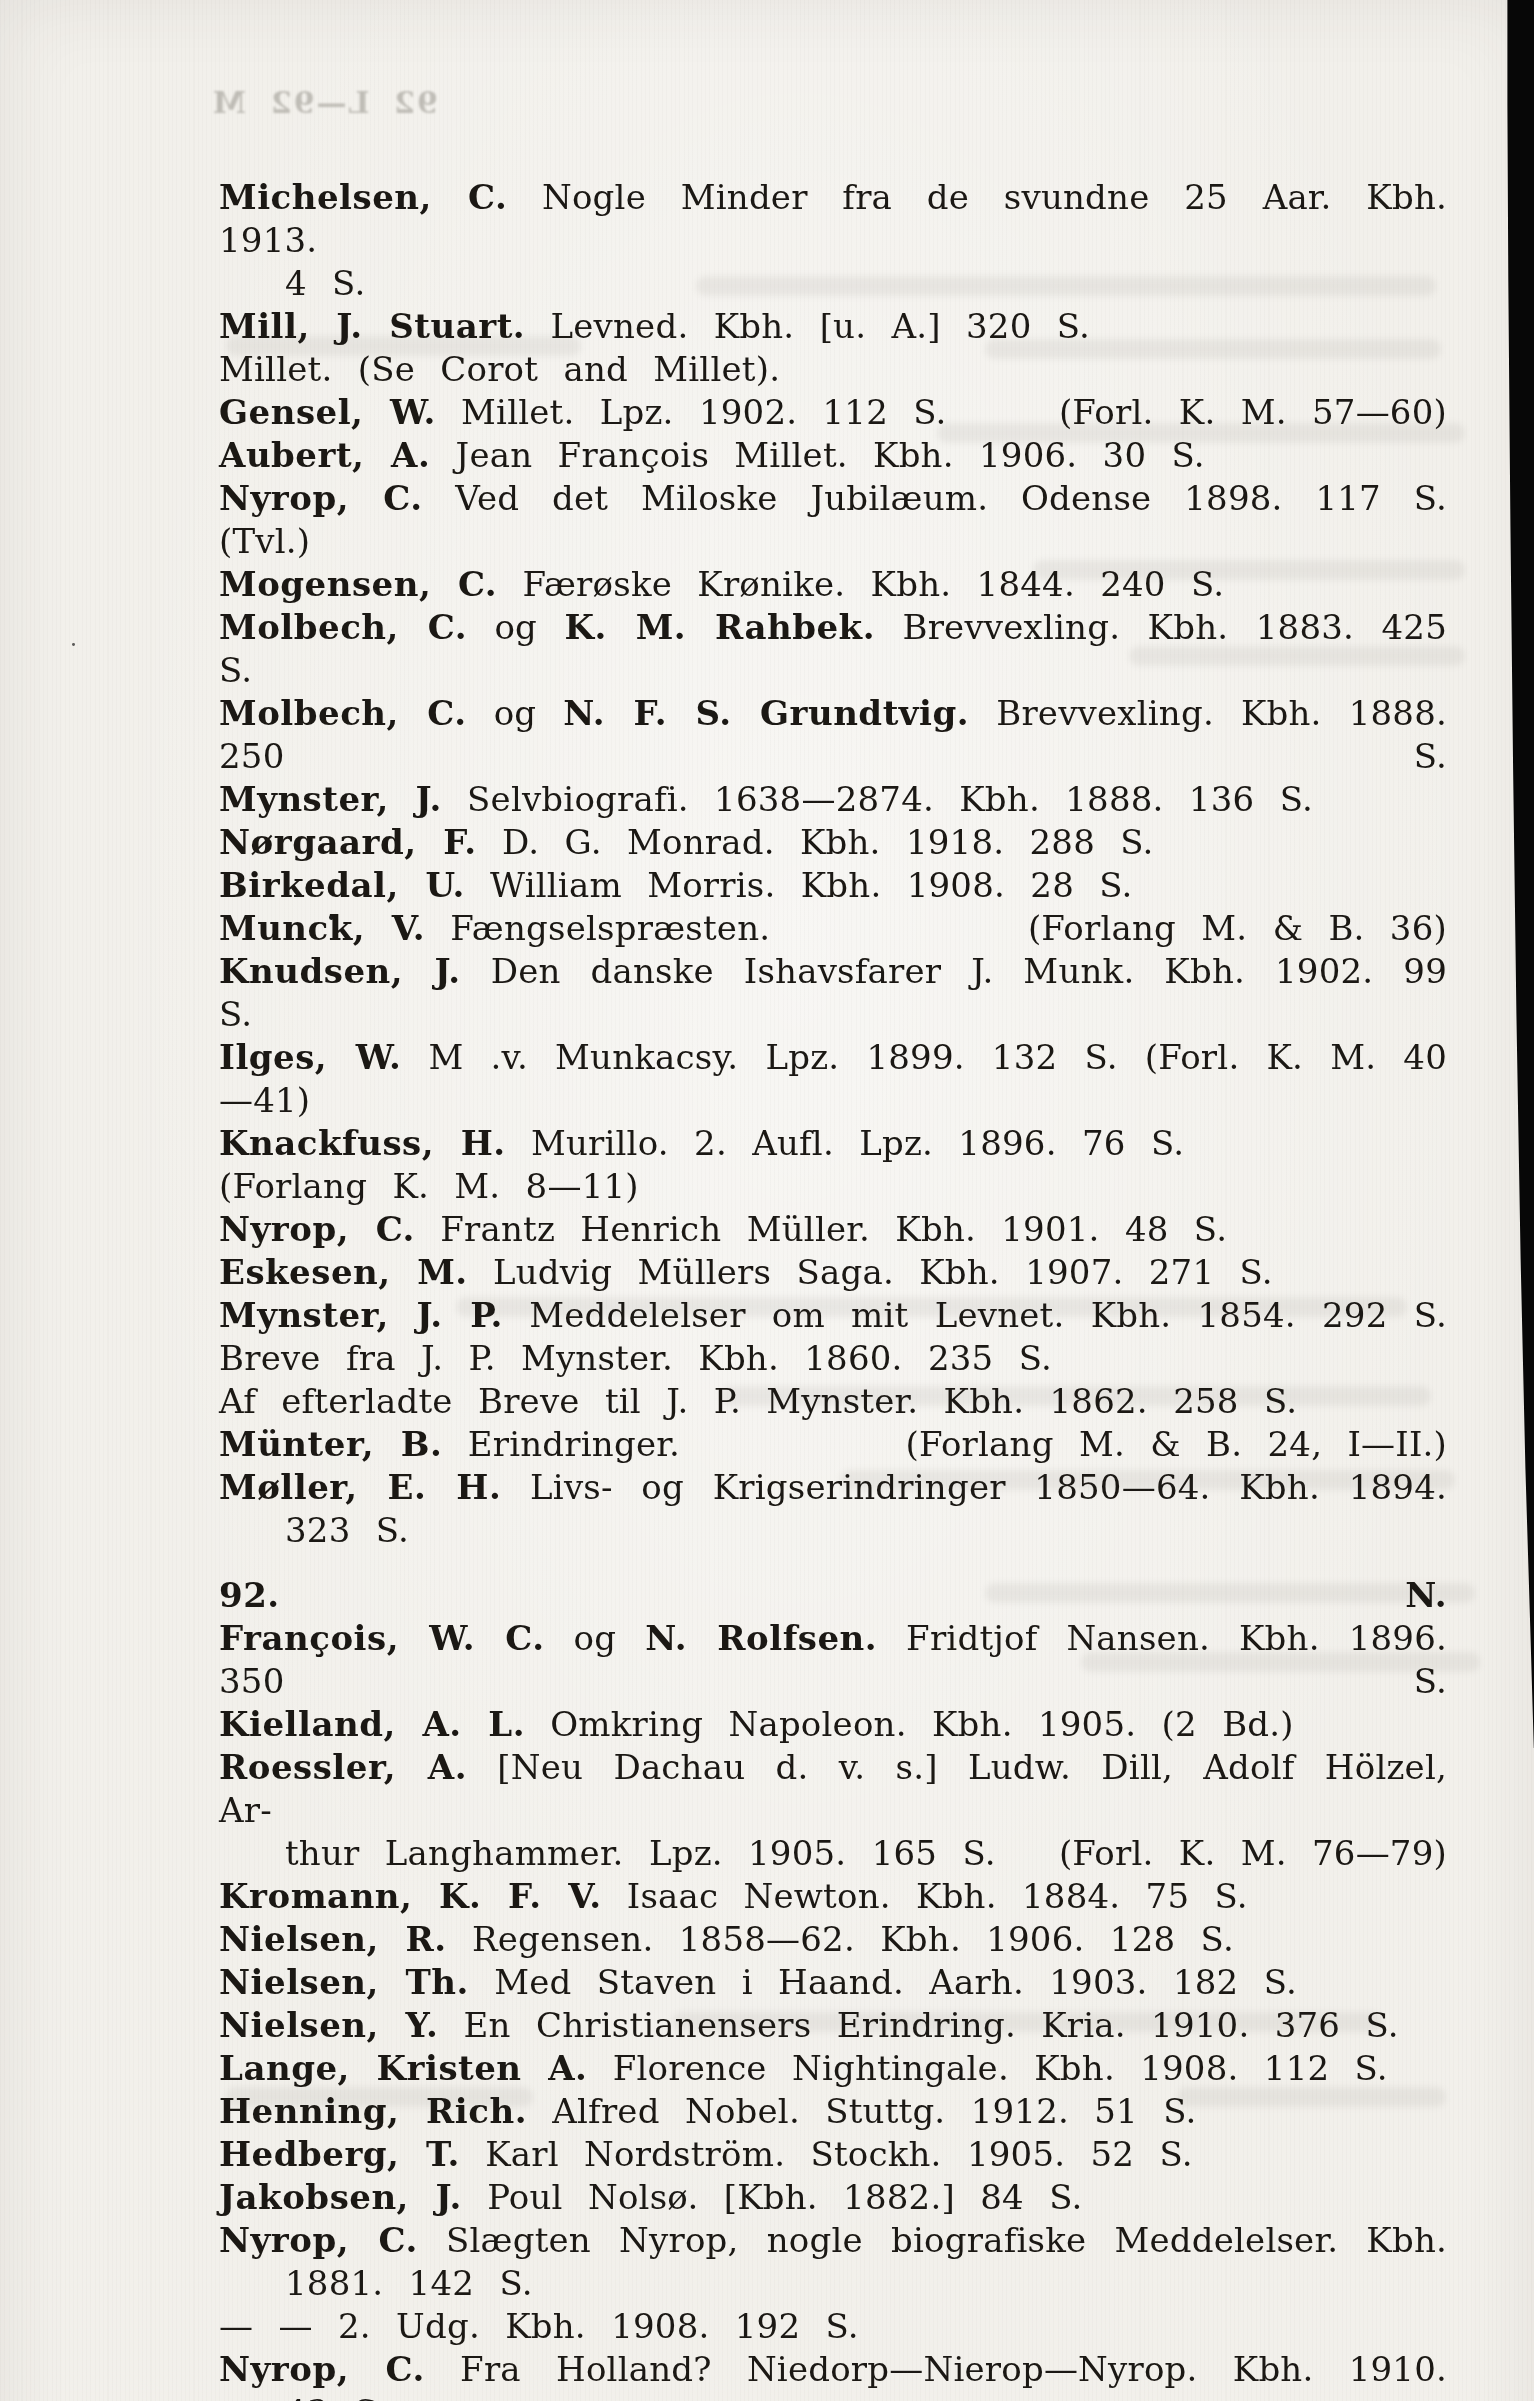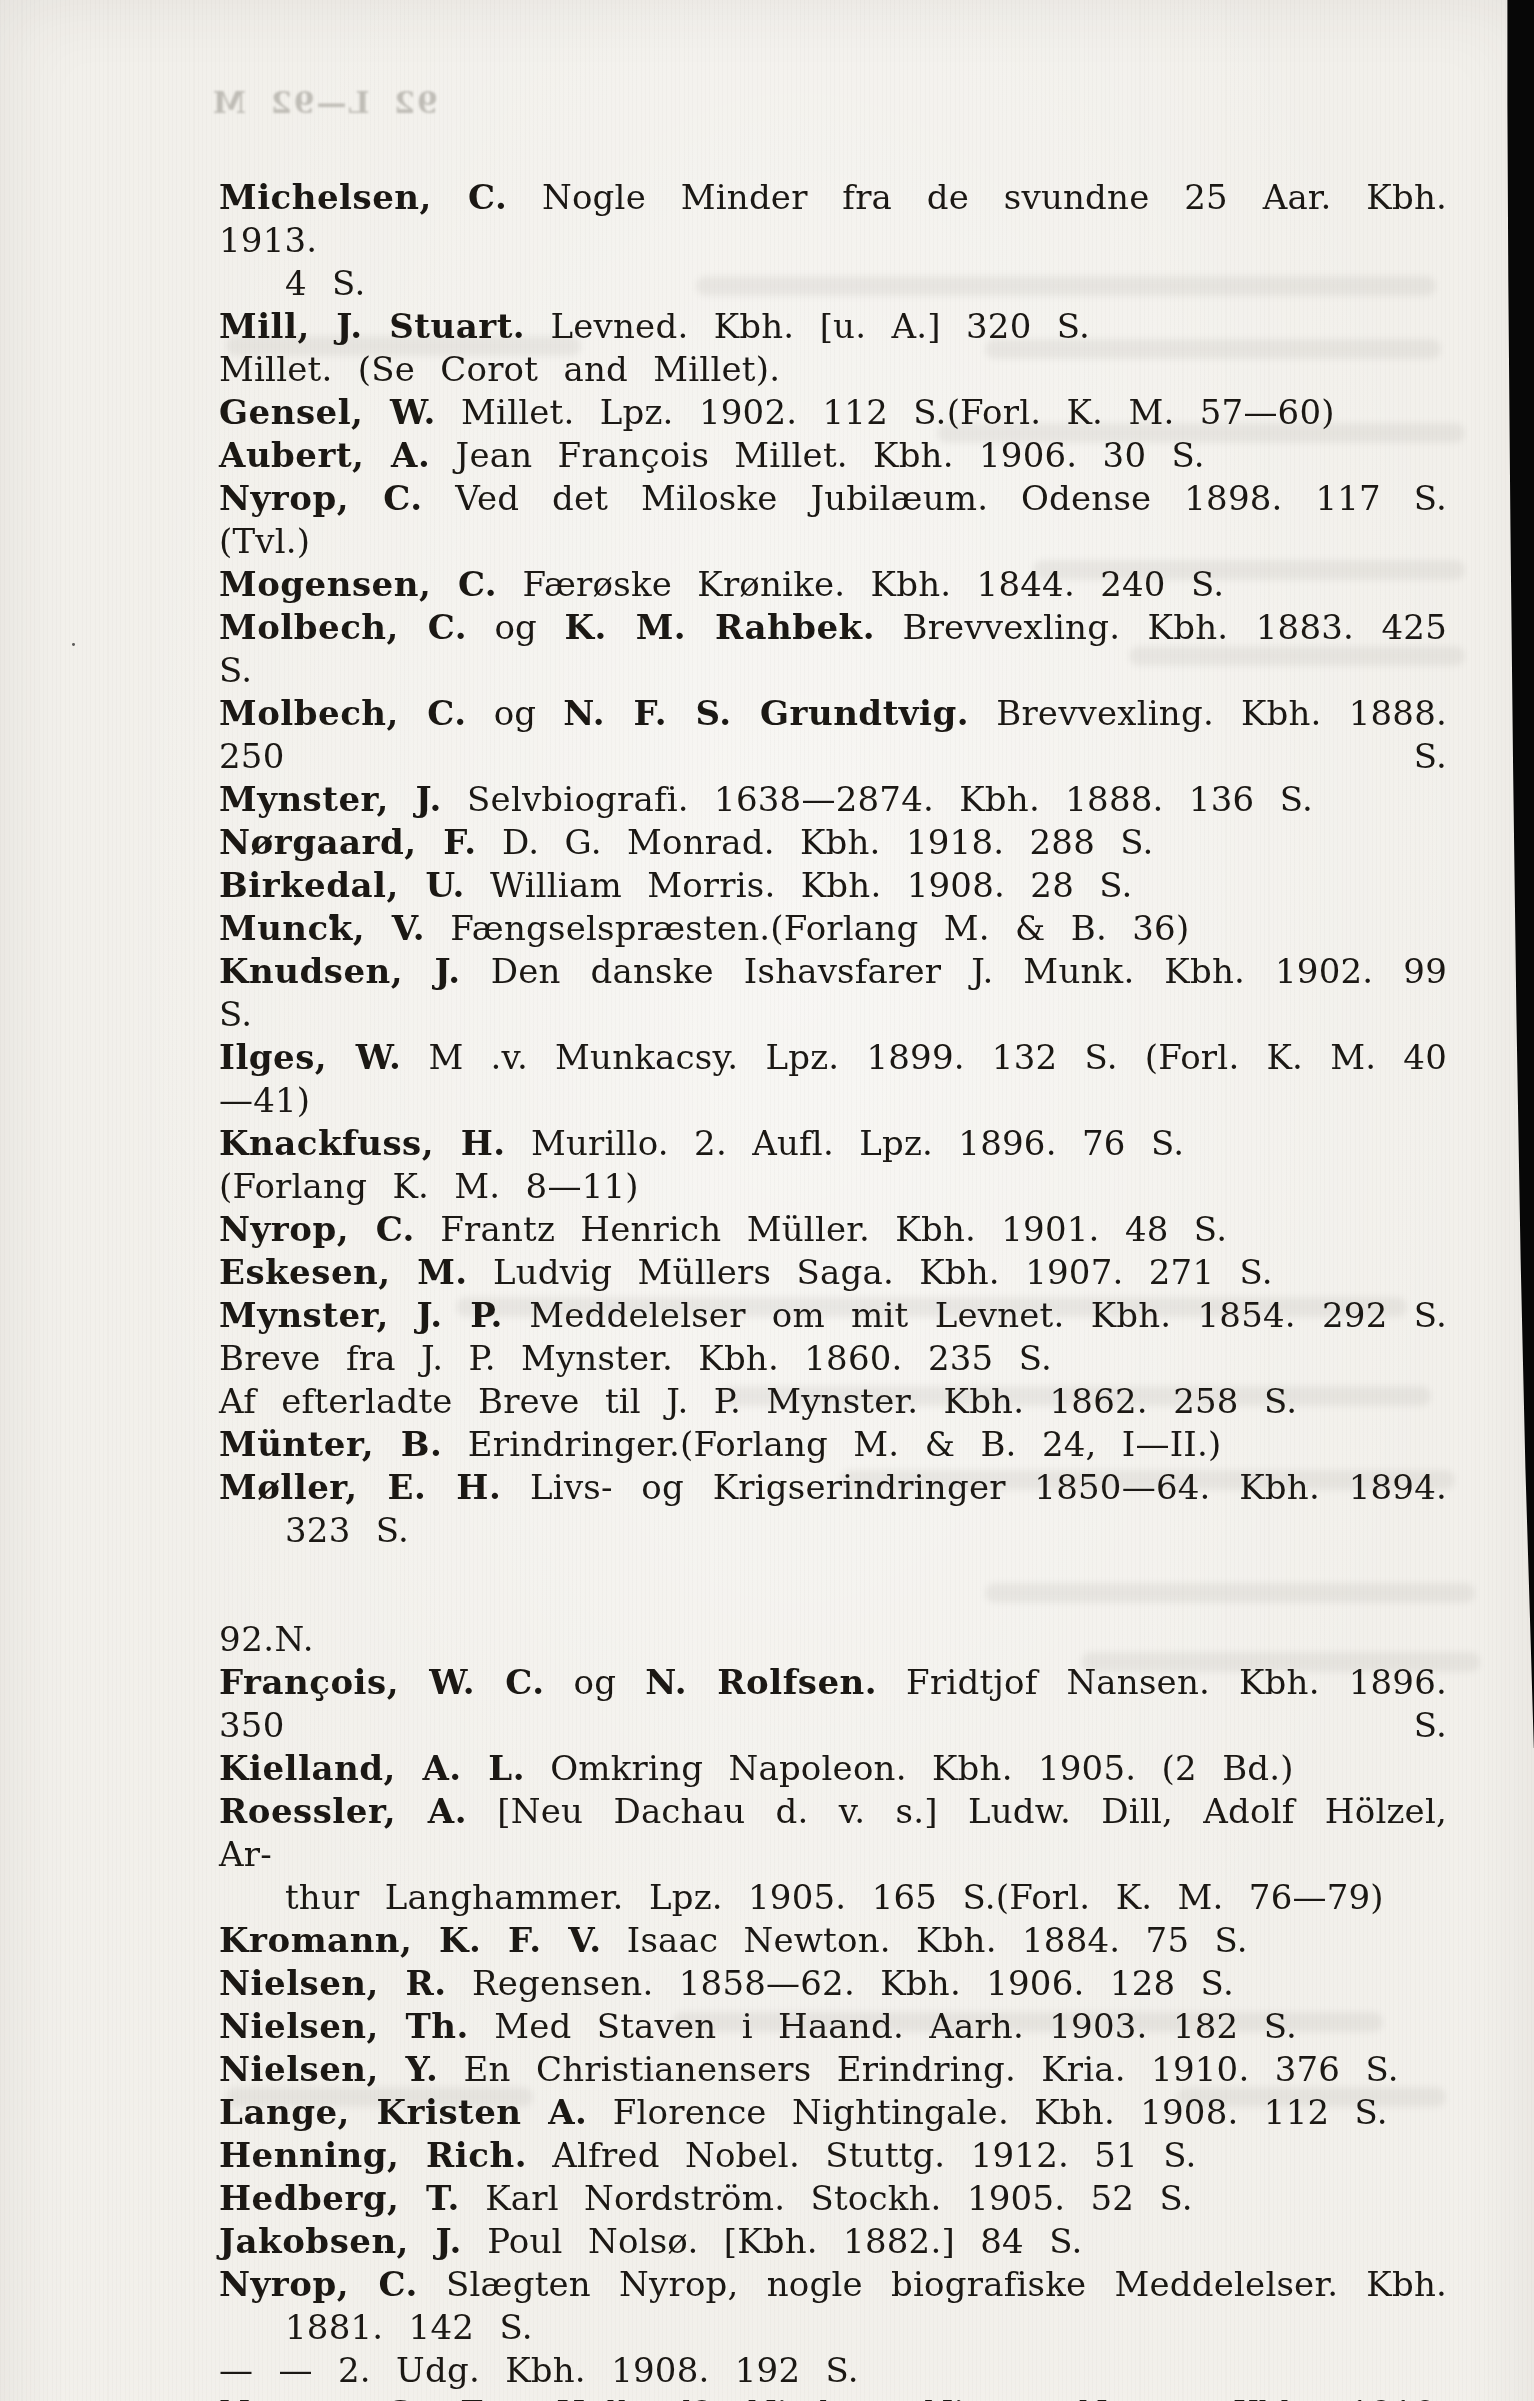--- a/index.html
+++ b/index.html
@@ -56,26 +56,26 @@
   }
   .line {
     word-spacing: 0.42em;
     letter-spacing: 0.2px;
     min-height: 43px;
     white-space: normal;
   }
   .line .b { font-weight: bold; letter-spacing: 0.5px; }
   .line.j { text-align: justify; text-align-last: justify; }
   .line.indent { padding-left: 66px; }
-  .line.has-note { display: flex; align-items: baseline; }
+  .line.has-note { display: flex; justify-content: space-between; align-items: baseline; }
   .line.has-note .main { white-space: nowrap; }
   .line.has-note .note { white-space: nowrap; }
   .line.note-only { display: flex; justify-content: flex-start; }
   .line.gap { margin-top: 22px; }
-  .line.header .main span, .line.header .note { font-weight: normal; letter-spacing: 0.5px; margin-top: 44px; }
+  .line.header .main span, .line.header .note { font-weight: bold; letter-spacing: 0.5px; }
 </style>
 </head>
 <body>
 
 <div>
   <div class="paper-texture"></div>
 
   <div class="streak" style="left:696px; top:276px; width:740px;"></div>
   <div class="streak" style="left:226px;  top:336px; width:355px;"></div>
   <div class="streak" style="left:985px; top:339px; width:456px;"></div>

